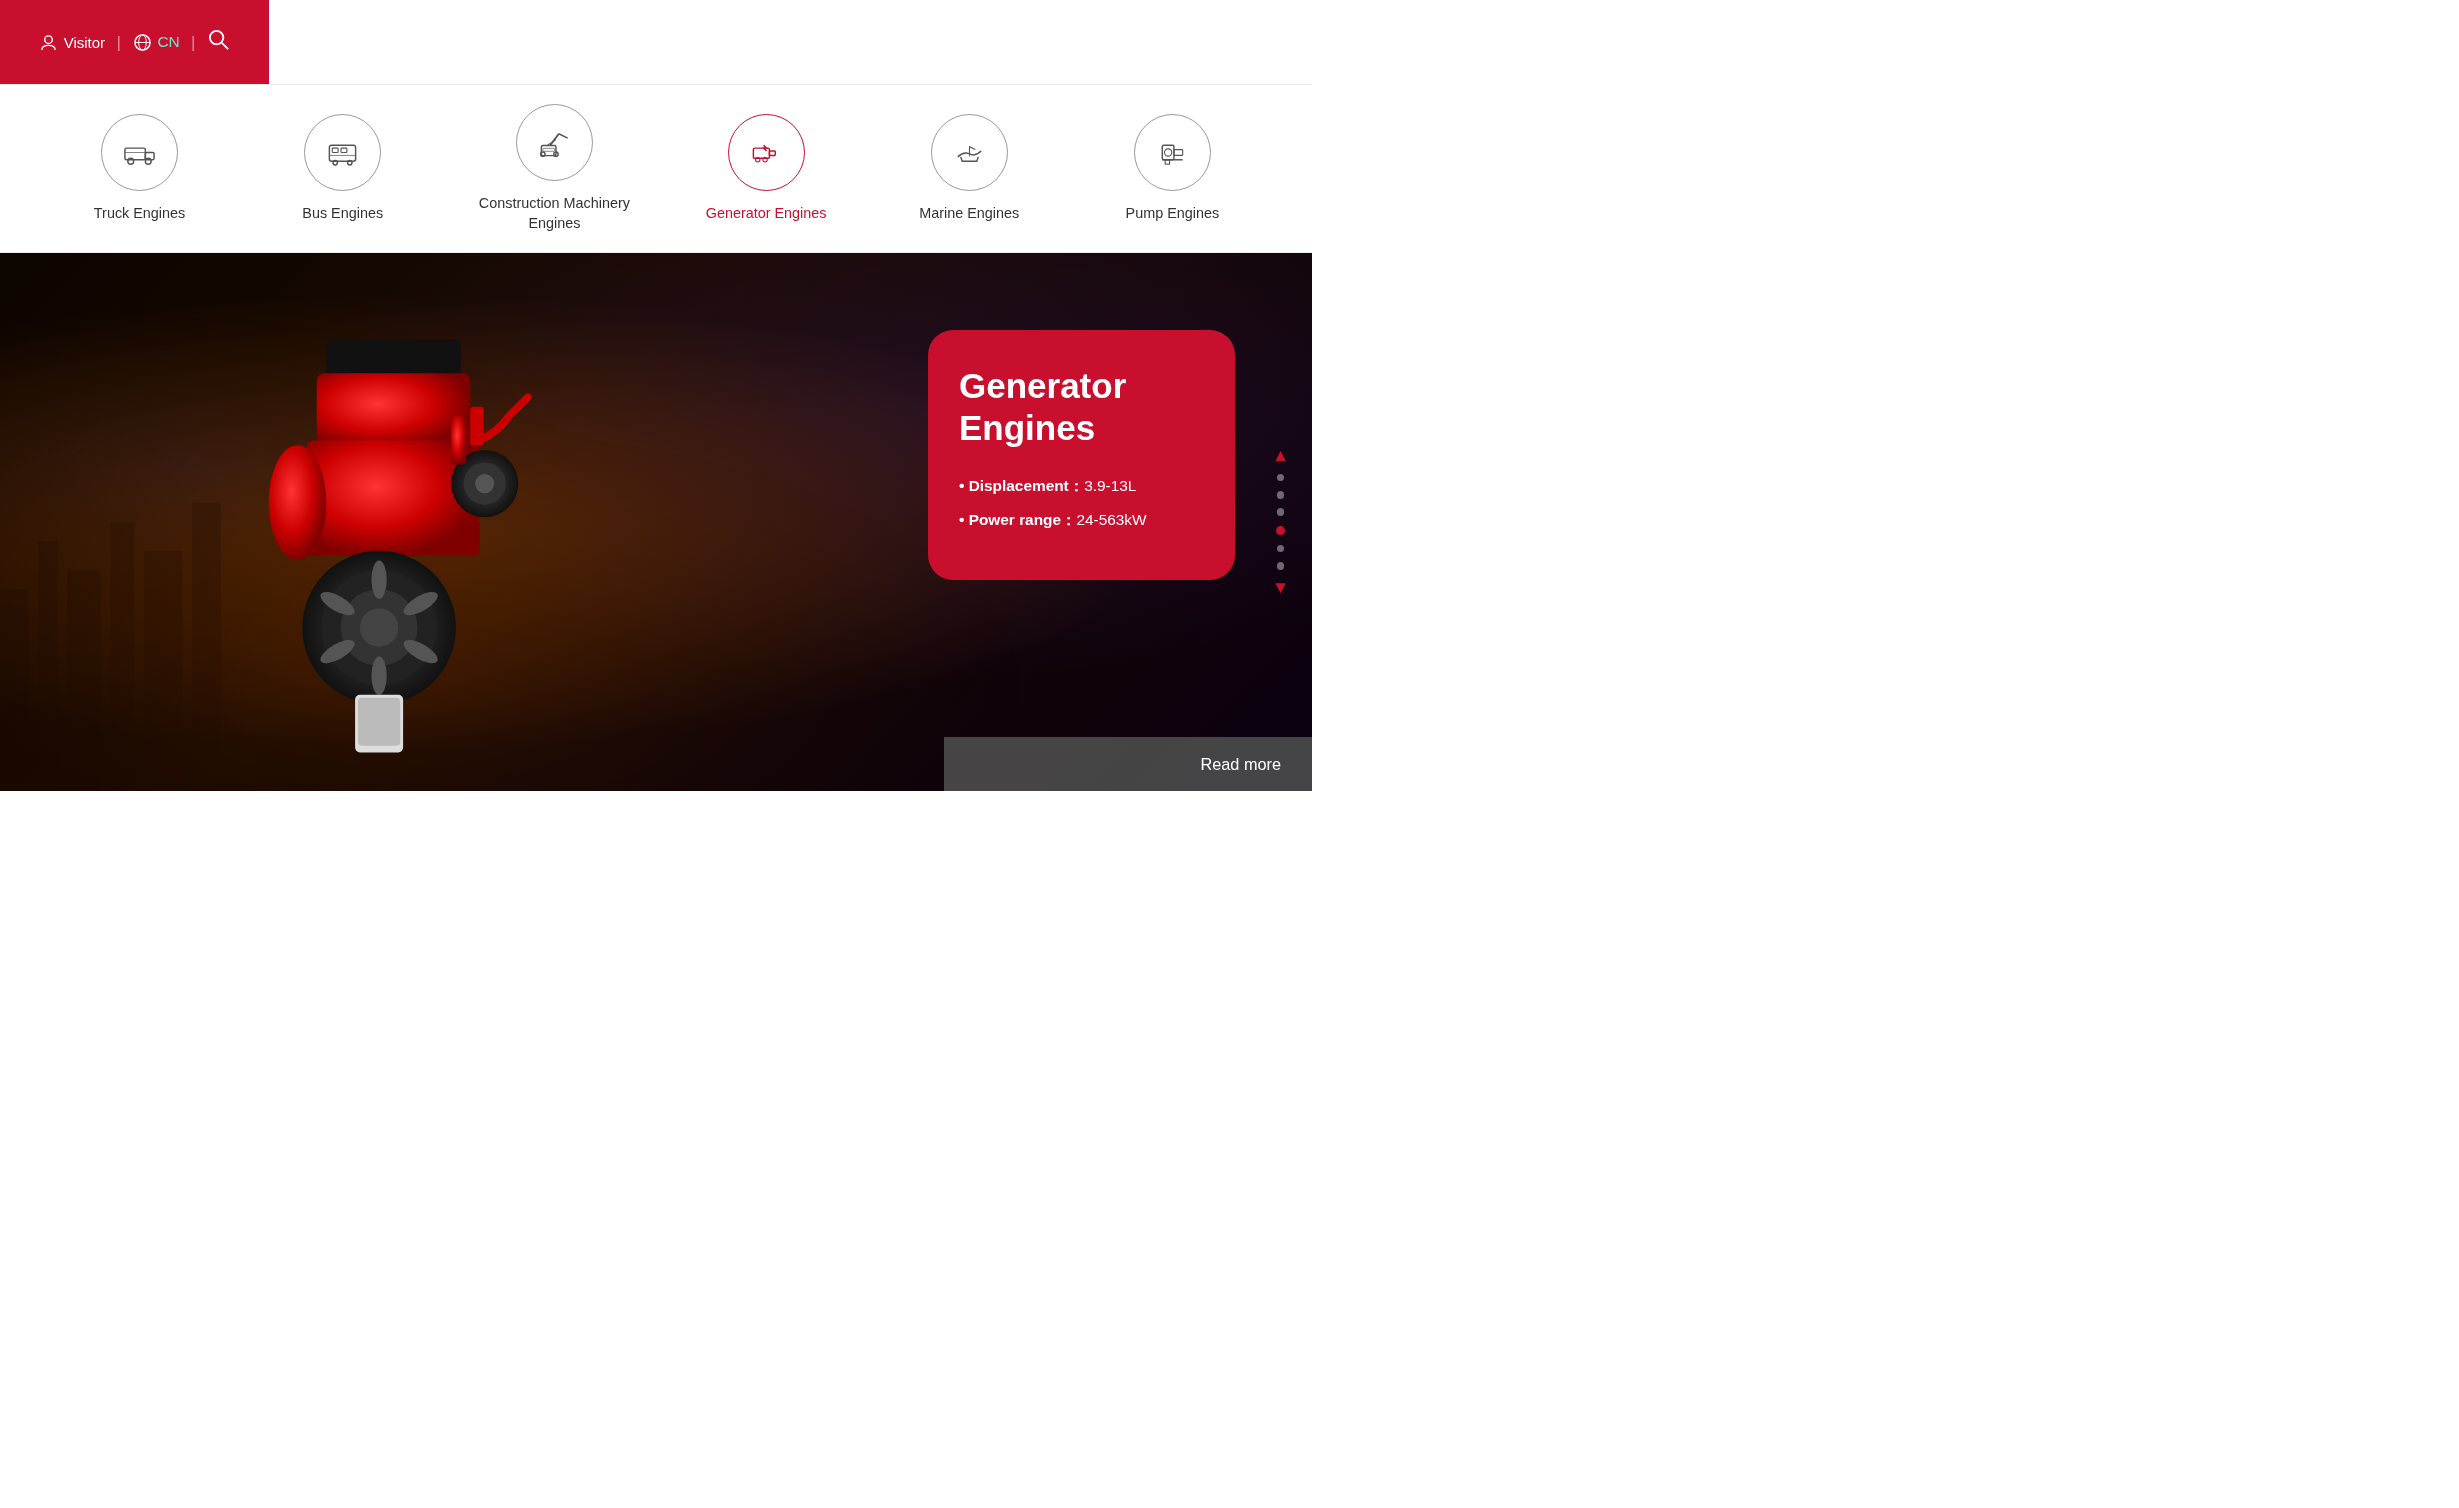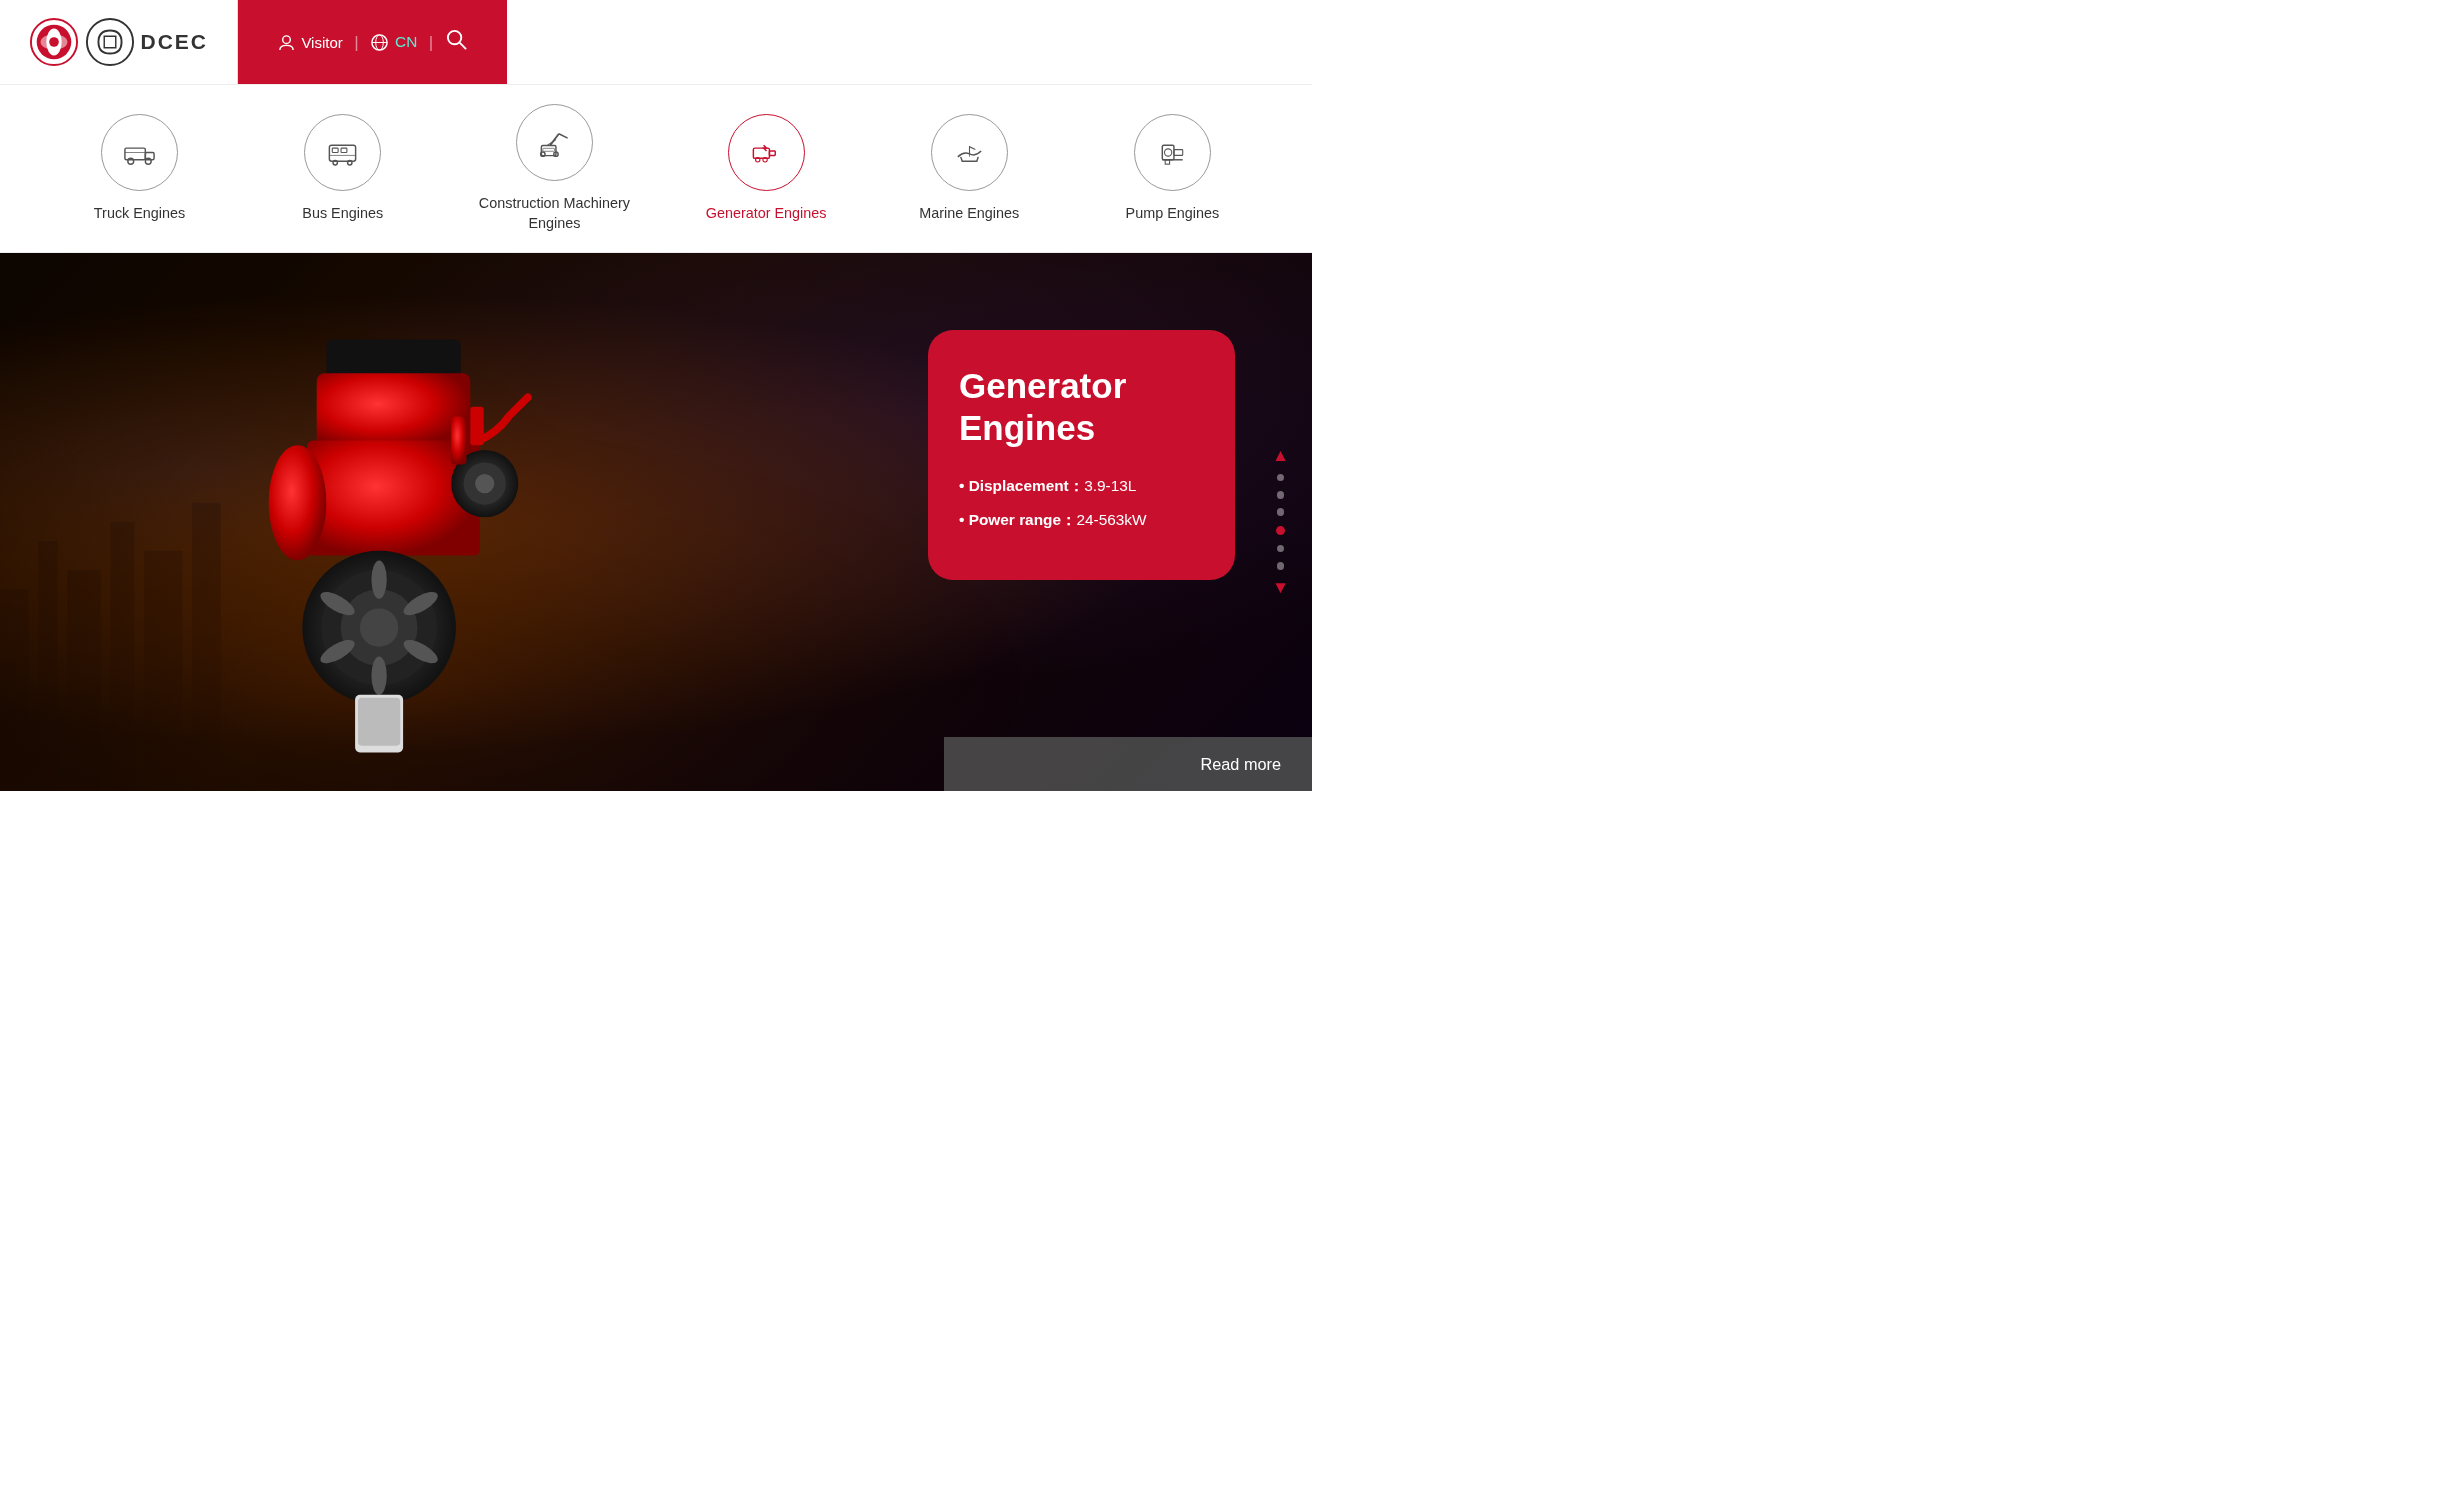--- a/index.html
+++ b/index.html
@@ -230,37 +230,20 @@
     
     .icon-svg {
       width: 35px;
       height: 35px;
     }
   </style>
 </head>
 <body>
 
 <header class="header">
-  <div class="logo-area">
-
-    <svg class="logo-dongfeng" viewBox="0 0 52 52">
-      <circle cx="26" cy="26" r="24" fill="none" stroke="#c8102e" stroke-width="2"></circle>
-      <circle cx="26" cy="26" r="18" fill="#c8102e"></circle>
-      <ellipse cx="26" cy="26" rx="8" ry="14" fill="#fff"></ellipse>
-      <ellipse cx="26" cy="26" rx="14" ry="8" fill="#fff" opacity="0.5"></ellipse>
-      <circle cx="26" cy="26" r="5" fill="#c8102e"></circle>
-    </svg>
-
-    <svg class="logo-cummins" viewBox="0 0 52 52">
-      <circle cx="26" cy="26" r="24" fill="none" stroke="#333" stroke-width="2"></circle>
-      <path d="M14 26 Q14 14 26 14 Q38 14 38 26 Q38 38 26 38 Q14 38 14 26Z" fill="none" stroke="#333" stroke-width="2"></path>
-      <path d="M20 20 L32 20 L32 32 L20 32Z" fill="none" stroke="#333" stroke-width="1.5"></path>
-    </svg>
-    <span class="logo-dcec">DCEC</span>
-  </div>
 
 
   <div class="header-right">
     <div class="visitor">
       <svg width="19" height="19" viewBox="0 0 20 20">
         <circle cx="10" cy="7" r="4" fill="none" stroke="#fff" stroke-width="1.5"></circle>
         <path d="M3 18 Q3 13 10 13 Q17 13 17 18" fill="none" stroke="#fff" stroke-width="1.5"></path>
       </svg>
       <span>Visitor</span>
     </div>

